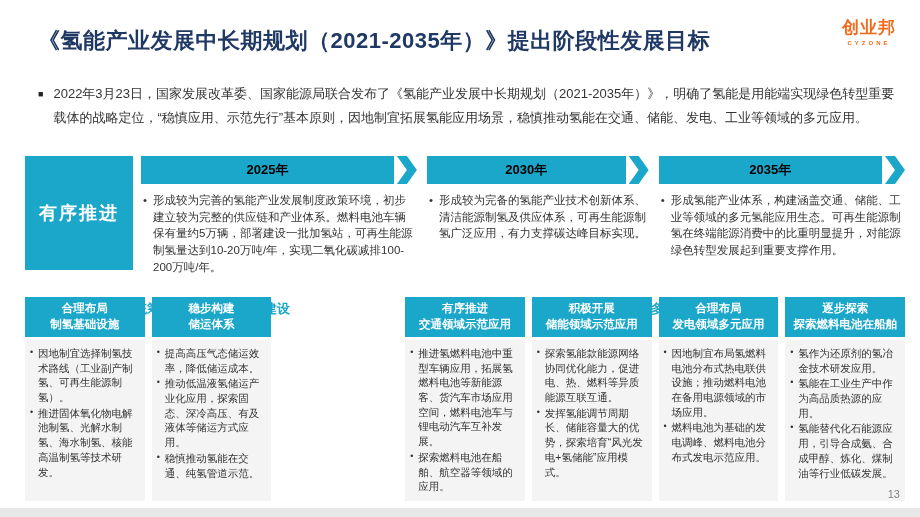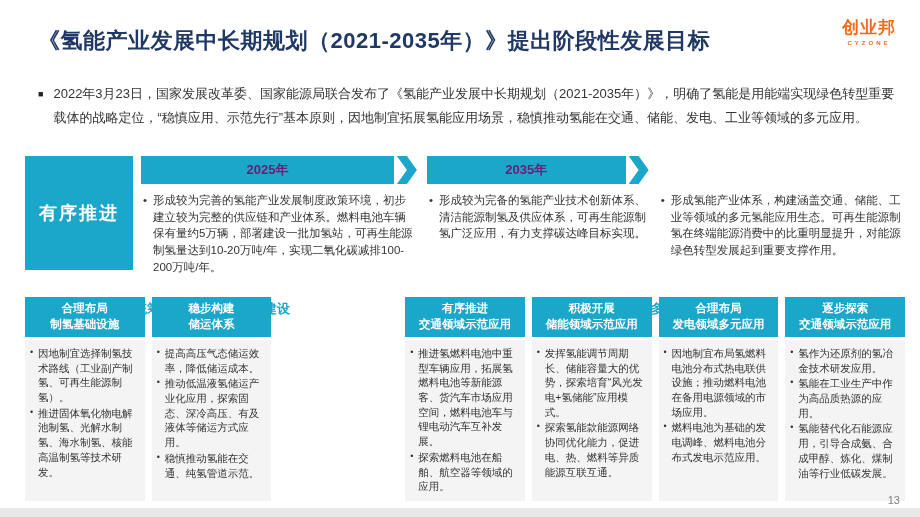--- a/index.html
+++ b/index.html
@@ -27,21 +27,21 @@
   .goals { position:absolute; top:156px; left:25px; width:880px; display:flex; gap:8px; }
   .goal-label {
     flex:0 0 108px; background:#1ba7c9; color:#ffffff; font-size:18px; font-weight:bold;
     display:flex; align-items:center; justify-content:center; letter-spacing:2px;
     height:114px;
   }
   .goal-right { flex:1; display:flex; flex-direction:column; }
   .grid3 { display:grid; grid-template-columns:112fr 90fr 100fr; column-gap:10px; }
   .arrow-cell { display:flex; align-items:center; height:28px; }
   .banner {
-    flex:1; height:28px; background:#1ba7c9; color:#701a75; font-weight:bold; font-size:13px;
+    flex:1; height:28px; background:#1ba7c9; color:#000000; font-weight:bold; font-size:13px;
     display:flex; align-items:center; justify-content:center;
   }
   .chev {
     flex:0 0 20px; height:28px; background:#1ba7c9; margin-left:3px;
     clip-path:polygon(0 0, 50% 0, 100% 50%, 50% 100%, 0 100%, 50% 50%);
   }
   .stage-texts { margin-top:8px; }
   .stage {
     font-size:11.5px; color:#333333; line-height:1.45; padding-left:12px; position:relative;
   }
@@ -63,21 +63,21 @@
     text-align:center; white-space:pre-line; line-height:1.35;
     min-height:40px; display:flex; align-items:center; justify-content:center; padding:4px 2px;
   }
   .col-b { background:#f4f4f4; flex:1; min-height:158px; padding:6px 4px 6px 5px; }
   .col-b li {
     list-style:none; font-size:10.5px; color:#333333; line-height:1.4;
     padding-left:8px; position:relative; margin-bottom:1px;
   }
   .col-b li::before { content:"•"; position:absolute; left:0; top:0; color:#333; font-size:9px; }
   
-  .pagenum { position:absolute; right:20px; bottom:2px; font-size:11px; color:#808080; }
+  .pagenum { position:absolute; right:20px; bottom:8px; font-size:11px; color:#808080; }
 </style>
 </head>
 <body>
 
 <div class="slide">
 
   <h1 class="title">《氢能产业发展中长期规划（2021-2035年）》提出阶段性发展目标</h1>
 
   <div class="logo">
     <div class="logo-cn">创业邦</div>
@@ -88,20 +88,24 @@
     <span class="sq">■</span>
     <p>2022年3月23日，国家发展改革委、国家能源局联合发布了《氢能产业发展中长期规划（2021-2035年）》，明确了氢能是用能端实现绿色转型重要载体的战略定位，“稳慎应用、示范先行”基本原则，因地制宜拓展氢能应用场景，稳慎推动氢能在交通、储能、发电、工业等领域的多元应用。</p>
   </div>
 
   <div class="goals">
     <div class="goal-label">有序推进</div>
     <div class="goal-right">
       <div class="grid3">
         <div class="arrow-cell">
           <div class="banner">2025年</div>
+          <div class="chev"></div>
+        </div>
+        <div class="arrow-cell">
+          <div class="banner">2030年</div>
           <div class="chev"></div>
         </div>
         <div class="arrow-cell">
           <div class="banner">2035年</div>
           <div class="chev"></div>
         </div>
       </div>
       <div class="grid3 stage-texts">
         <div class="stage">形成较为完善的氢能产业发展制度政策环境，初步建立较为完整的供应链和产业体系。燃料电池车辆保有量约5万辆，部署建设一批加氢站，可再生能源制氢量达到10-20万吨/年，实现二氧化碳减排100-200万吨/年。</div>
         <div class="stage">形成较为完备的氢能产业技术创新体系、清洁能源制氢及供应体系，可再生能源制氢广泛应用，有力支撑碳达峰目标实现。</div>
@@ -153,37 +157,37 @@
       <ul class="col-b">
         <li>推进氢燃料电池中重型车辆应用，拓展氢燃料电池等新能源客、货汽车市场应用空间，燃料电池车与锂电动汽车互补发展。</li>
         <li>探索燃料电池在船舶、航空器等领域的应用。</li>
       </ul>
     </div>
 
     <div class="col">
       <div class="col-h">积极开展
 储能领域示范应用</div>
       <ul class="col-b">
+        <li>探索氢能款能源网络协同优化能力，促进电、热、燃料等异质能源互联互通。</li>
         <li>发挥氢能调节周期长、储能容量大的优势，探索培育“风光发电+氢储能”应用模式。</li>
-        <li>探索氢能款能源网络协同优化能力，促进电、热、燃料等异质能源互联互通。</li>
       </ul>
     </div>
 
     <div class="col">
       <div class="col-h">合理布局
 发电领域多元应用</div>
       <ul class="col-b">
         <li>因地制宜布局氢燃料电池分布式热电联供设施；推动燃料电池在备用电源领域的市场应用。</li>
         <li>燃料电池为基础的发电调峰、燃料电池分布式发电示范应用。</li>
       </ul>
     </div>
 
     <div class="col">
       <div class="col-h">逐步探索
-交通领域示范应用</div>
+探索燃料电池在船舶</div>
       <ul class="col-b">
         <li>氢作为还原剂的氢冶金技术研发应用。</li>
         <li>氢能在工业生产中作为高品质热源的应用。</li>
         <li>氢能替代化石能源应用，引导合成氨、合成甲醇、炼化、煤制油等行业低碳发展。</li>
       </ul>
     </div>
 
   </div>
 
   <div class="pagenum">13</div>

